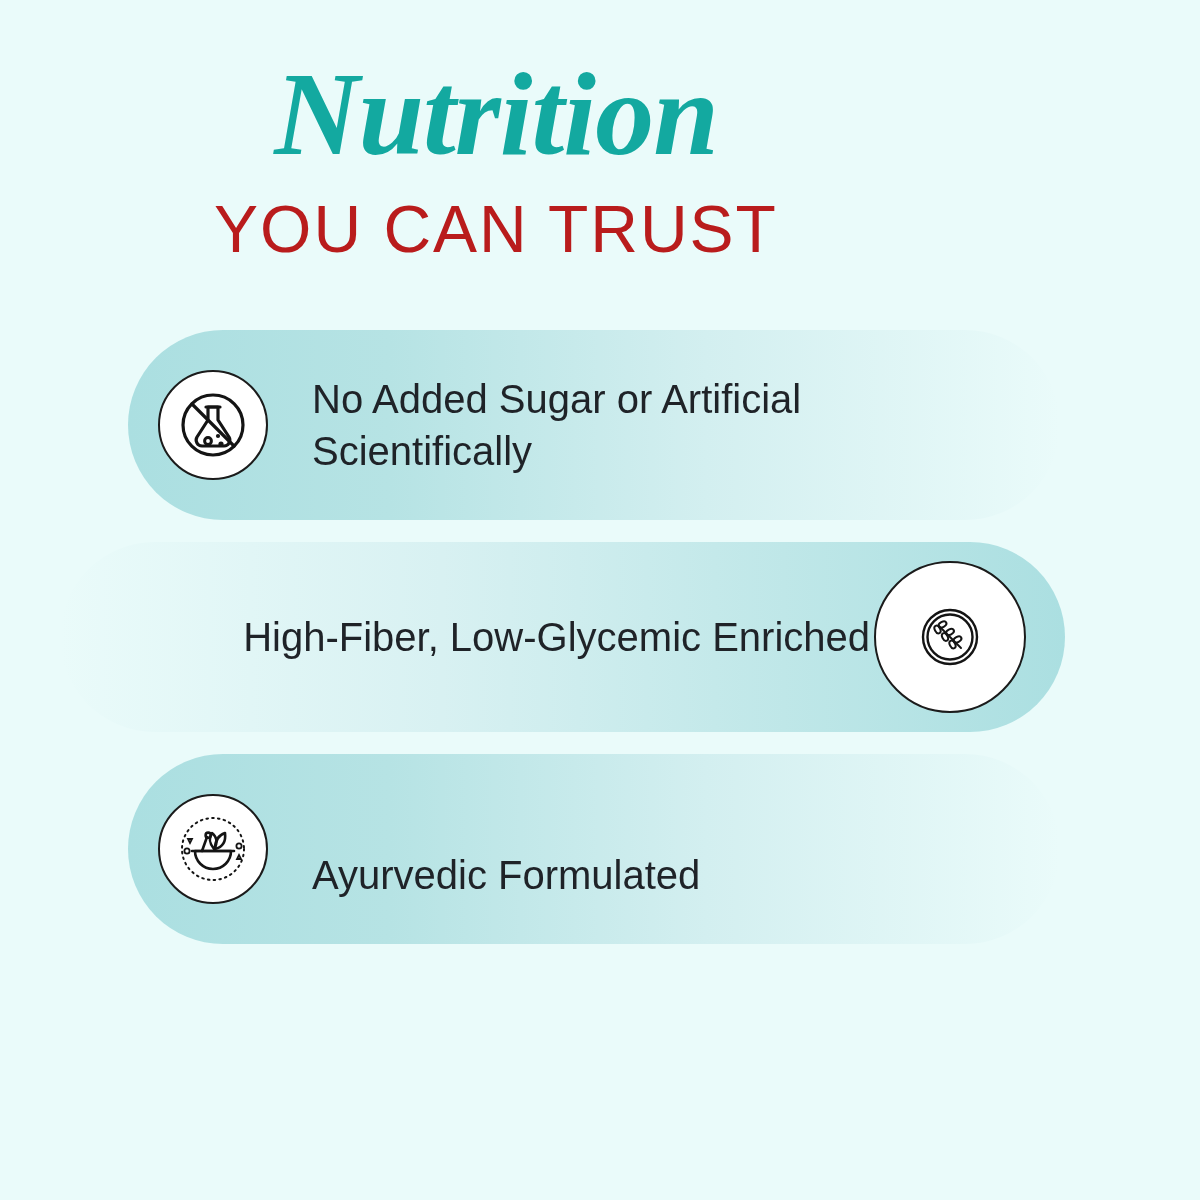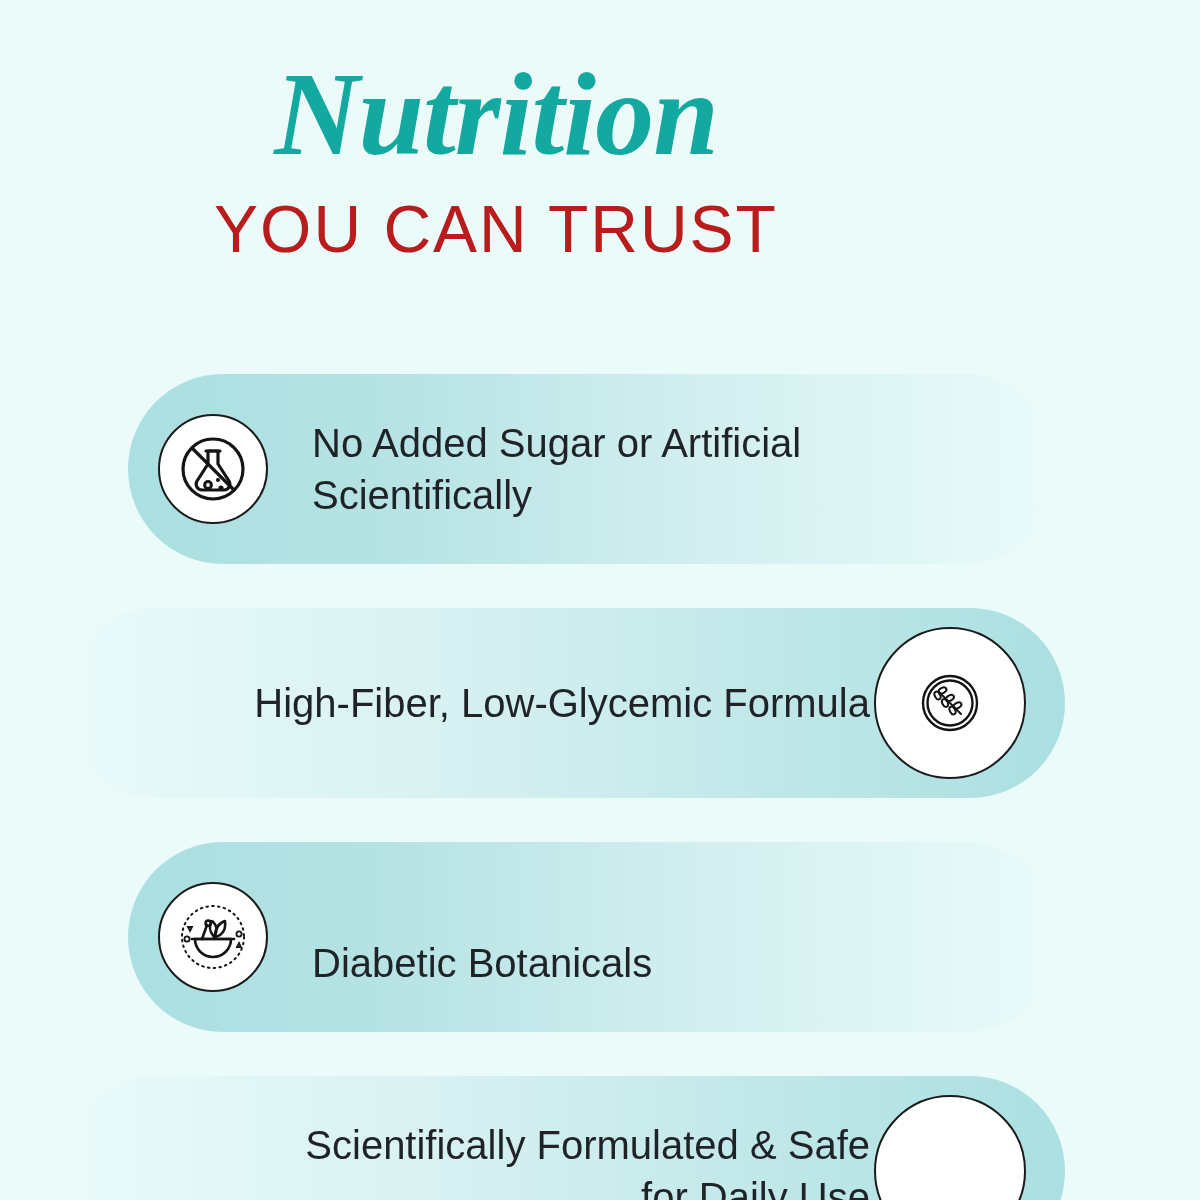--- a/index.html
+++ b/index.html
@@ -43,21 +43,20 @@
 
   
   .features { position:absolute; top:330px; left:0; width:1200px; }
 
   .feature {
     position:relative;
     height:190px;
     margin-bottom:22px;
     display:flex;
     align-items:center;
-    margin-top:44px;
   }
 
   .pill {
     position:absolute;
     top:0;
     height:190px;
     border-radius:95px;
     z-index:0;
   }
 
@@ -159,21 +158,21 @@
             <ellipse cx="23.5" cy="28.5" rx="2.6" ry="4.2" transform="rotate(-28 23.5 28.5)"></ellipse>
             <ellipse cx="36" cy="31" rx="4.2" ry="2.6" transform="rotate(-28 36 31)"></ellipse>
             <ellipse cx="31" cy="36" rx="2.6" ry="4.2" transform="rotate(-28 31 36)"></ellipse>
             <ellipse cx="43.5" cy="38.5" rx="4.2" ry="2.6" transform="rotate(-28 43.5 38.5)"></ellipse>
             <ellipse cx="38.5" cy="43.5" rx="2.6" ry="4.2" transform="rotate(-28 38.5 43.5)"></ellipse>
           </g>
         </svg>
       </div>
 
       <div class="label">
-        <span>High-Fiber, Low-Glycemic Formula</span><br>
+        <span>High-Fiber, Low-Glycemic Enriched</span><br>
       </div>
     </div>
 
     <div class="feature left">
       <div class="pill"></div>
 
       <div class="icon-circle">
         <svg width="84" height="84" viewBox="0 0 84 84">
           <circle cx="42" cy="42" r="31" fill="none" stroke="#141414" stroke-width="2" stroke-dasharray="1.6 4.2" stroke-linecap="round"></circle>
           <g fill="none" stroke="#141414" stroke-width="2.6" stroke-linecap="round" stroke-linejoin="round">
@@ -188,29 +187,19 @@
             <circle cx="16" cy="44" r="2.6"></circle>
             <circle cx="68" cy="39" r="2.6"></circle>
             <path d="M17 32 l4 0 l-2 4 Z"></path>
             <path d="M66 52 l4 0 l-2 -4 Z"></path>
           </g>
         </svg>
       </div>
 
       <div class="label">
         <br>
-        <span>Diabetic Botanicals</span>
+        <span>Ayurvedic Formulated</span>
       </div>
     </div>
 
-    <div class="feature right wide">
-      <div class="pill"></div>
-
-      <div class="icon-circle"></div>
-
-      <div class="label">
-        <span>Scientifically Formulated &amp; Safe</span><br>
-        <span>for Daily Use</span>
-      </div>
-    </div>
 
   </div>
 </div>
 
 </body></html>

